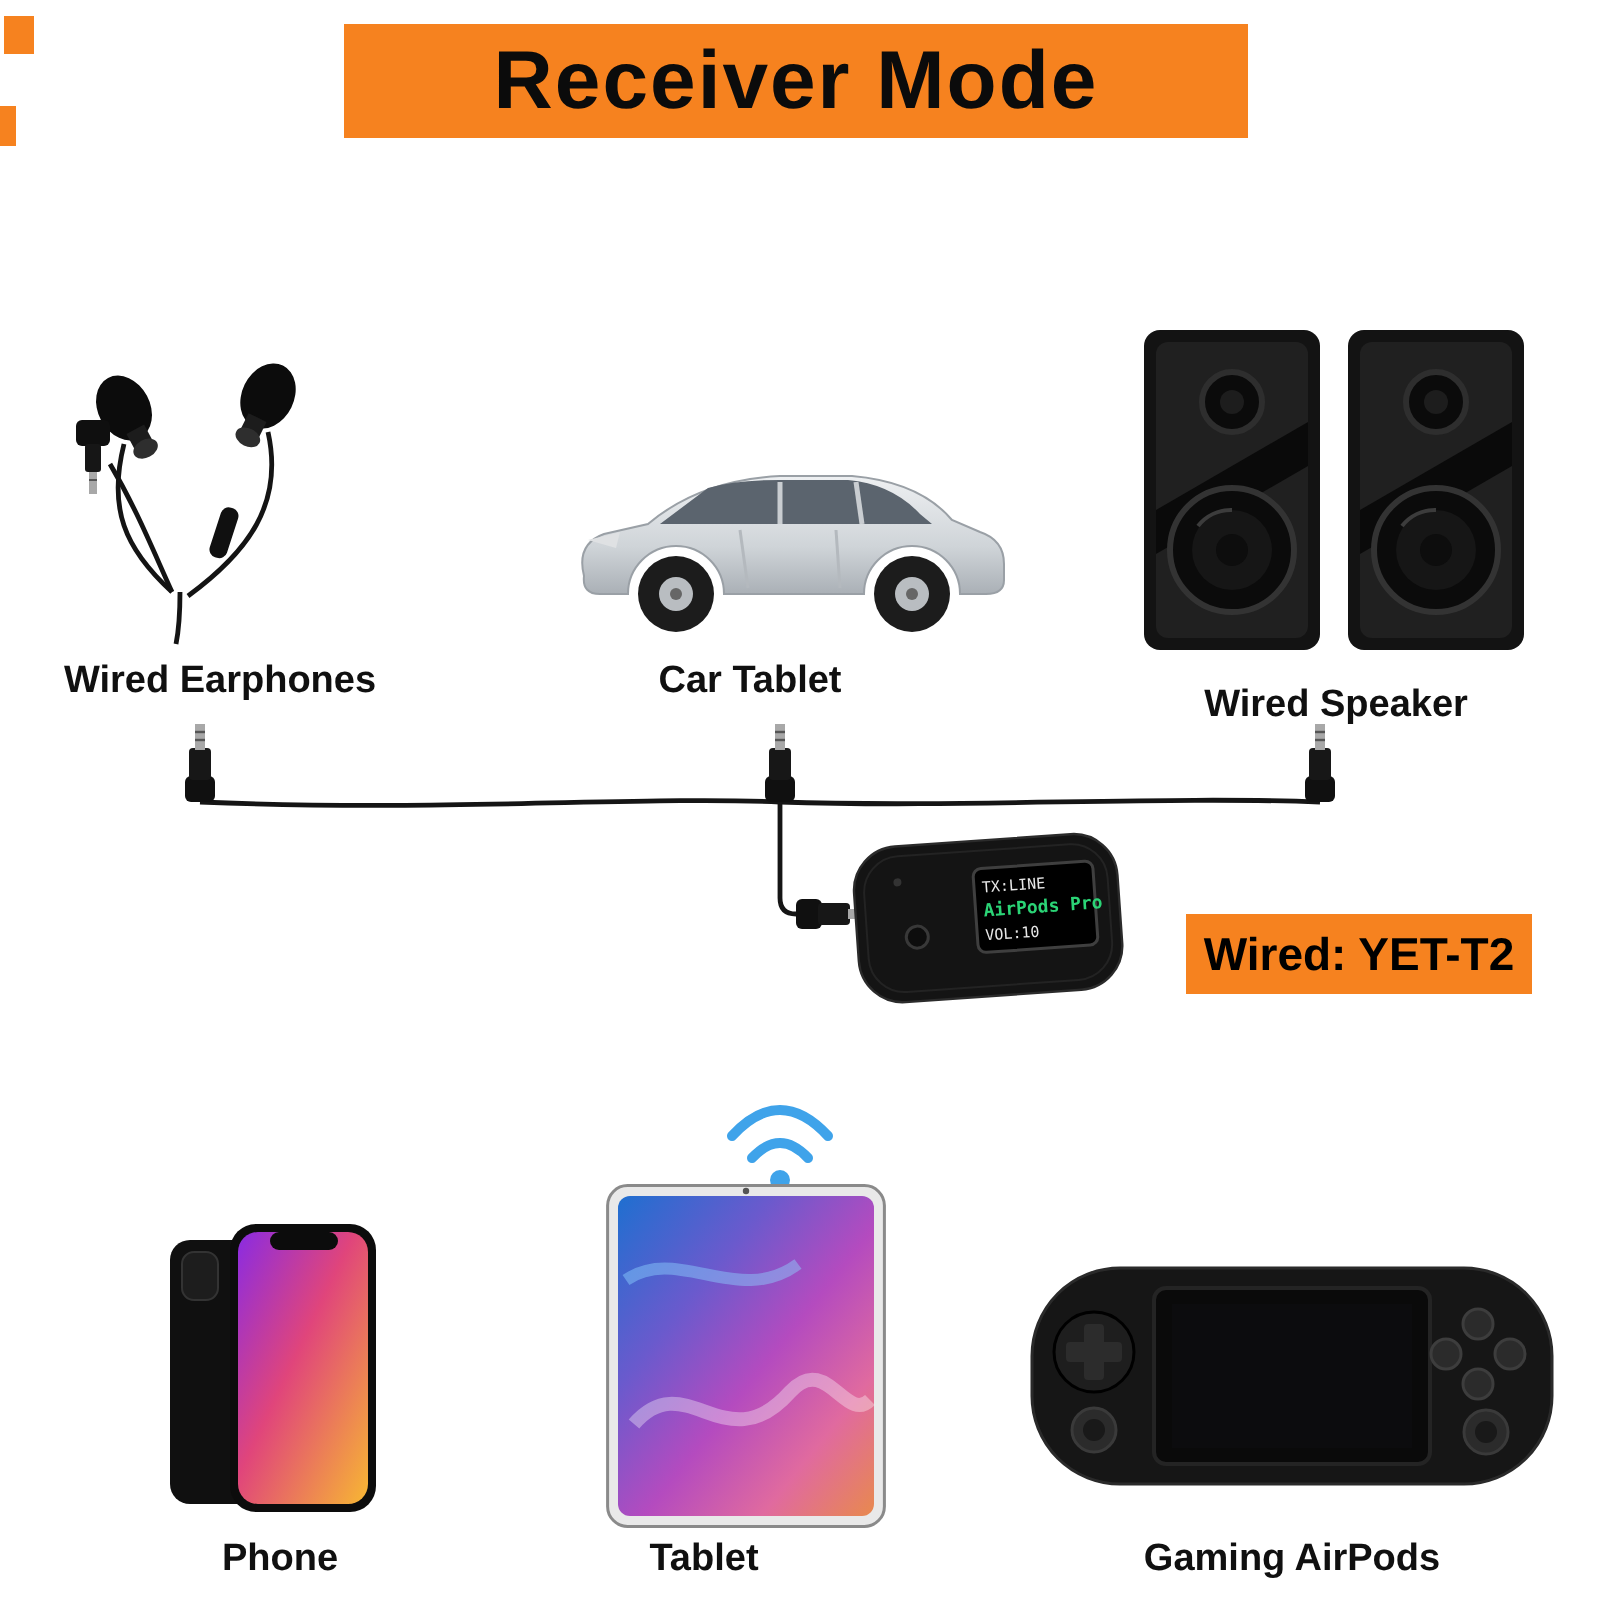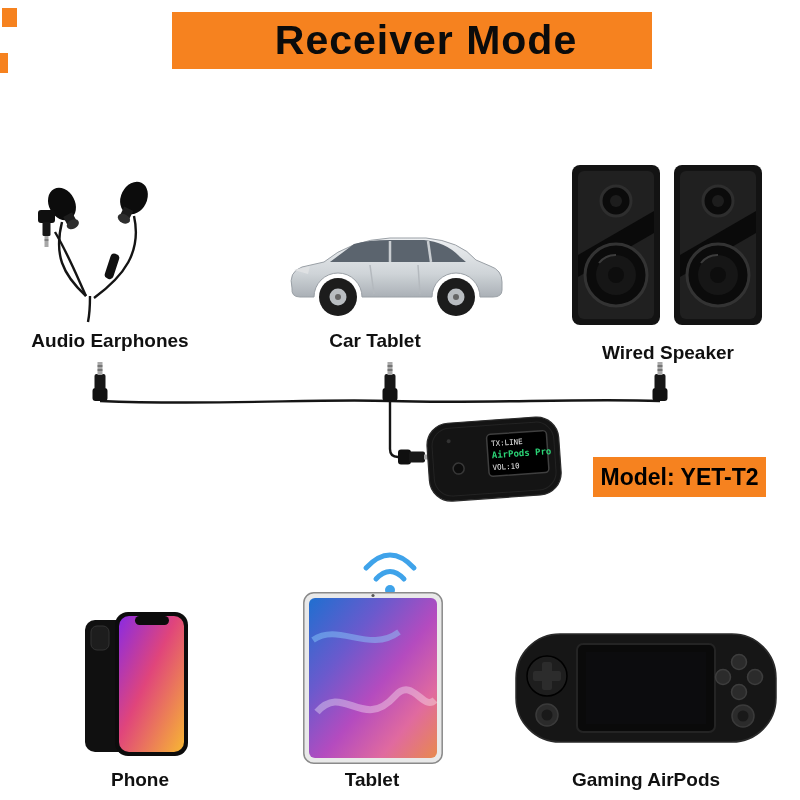--- a/index.html
+++ b/index.html
@@ -4,21 +4,21 @@
 <style>
   html,body{margin:0;padding:0;background:#fff;}
   .stage{
     position:relative;width:800px;height:800px;background:#ffffff;overflow:hidden;
     font-family:"Liberation Sans", sans-serif;color:#111;
   }
   .abs{position:absolute;}
   .banner{
     position:absolute;left:172px;top:12px;width:452px;height:57px;
     background:#f6821f;display:flex;align-items:center;justify-content:center;
-    font-size:41px;font-weight:bold;color:#0b0b0b;letter-spacing:1px;padding-left:28px;
+    font-size:41px;font-weight:bold;color:#0b0b0b;letter-spacing:1px;
   }
   .edge-mark{position:absolute;background:#f6821f;}
   .edge-mark.m1{left:2px;top:8px;width:15px;height:19px;}
   .edge-mark.m2{left:0;top:53px;width:8px;height:20px;}
   .caption{
     position:absolute;transform:translateX(-50%);white-space:nowrap;
     font-size:19px;font-weight:bold;color:#101010;
   }
   .model-label{
     position:absolute;left:593px;top:457px;width:173px;height:40px;
@@ -131,39 +131,39 @@
       <path d="M6,92 L82,48 L82,70 L6,114 Z" fill="#0a0a0a"></path>
       <circle cx="44" cy="38" r="15" fill="#0b0b0b" stroke="#2e2e2e" stroke-width="3"></circle>
       <circle cx="44" cy="38" r="6" fill="#1d1d1d"></circle>
       <circle cx="44" cy="112" r="31" fill="#0b0b0b" stroke="#333" stroke-width="3"></circle>
       <circle cx="44" cy="112" r="20" fill="#161616"></circle>
       <circle cx="44" cy="112" r="8" fill="#0d0d0d"></circle>
       <path d="M27,100 A21,21 0 0 1 44,92" stroke="#3c3c3c" stroke-width="2" fill="none"></path>
     </g>
   </svg>
 
-  <div class="caption" style="left:110px;top:330px">Audio Earphones</div>
+  <div class="caption" style="left:110px;top:330px">Wired Earphones</div>
   <div class="caption" style="left:375px;top:330px">Car Tablet</div>
   <div class="caption" style="left:668px;top:342px">Wired Speaker</div>
 
   <svg class="abs" style="left:420px;top:408px" width="150" height="100" viewBox="0 0 150 100">
     <g transform="rotate(-4 75 50)">
       <rect x="8" y="12" width="132" height="78" rx="22" fill="#141414" stroke="#2b2b2b" stroke-width="1.2"></rect>
       <rect x="13" y="17" width="122" height="68" rx="18" fill="none" stroke="#232323" stroke-width="1"></rect>
       <rect x="68" y="26" width="60" height="42" rx="4" fill="#000" stroke="#3f3f3f" stroke-width="1.5"></rect>
       <text x="72" y="38" font-size="7.5" fill="#e8e8e8" font-family="DejaVu Sans Mono, monospace">TX:LINE</text>
       <text x="72" y="50" font-size="9" font-weight="bold" fill="#2bd476" font-family="DejaVu Sans Mono, monospace">AirPods Pro</text>
       <text x="72" y="62" font-size="7.5" fill="#e8e8e8" font-family="DejaVu Sans Mono, monospace">VOL:10</text>
       <circle cx="38" cy="58" r="5.5" fill="#0d0d0d" stroke="#383838" stroke-width="1.5"></circle>
       <circle cx="30" cy="30" r="2" fill="#333"></circle>
     </g>
   </svg>
 
   <div class="model-label">
-    <span>Model: YET-T2</span>
+    <span>Wired: YET-T2</span>
   </div>
 
   <svg class="abs" style="left:353px;top:538px" width="74" height="62" viewBox="0 0 74 62">
     <g stroke="#3fa3ea" stroke-width="5" fill="none" stroke-linecap="round">
       <path d="M23,41 Q37,26 51,41"></path>
       <path d="M13,30 Q37,4 61,30"></path>
     </g>
     <circle cx="37" cy="52" r="5" fill="#3fa3ea"></circle>
   </svg>
 
@@ -218,16 +218,16 @@
       <circle cx="224" cy="44" r="7.5" fill="#2b2b2b" stroke="#3d3d3d" stroke-width="1.5"></circle>
       <circle cx="240" cy="59" r="7.5" fill="#2b2b2b" stroke="#3d3d3d" stroke-width="1.5"></circle>
       <circle cx="224" cy="74" r="7.5" fill="#2b2b2b" stroke="#3d3d3d" stroke-width="1.5"></circle>
       <circle cx="208" cy="59" r="7.5" fill="#2b2b2b" stroke="#3d3d3d" stroke-width="1.5"></circle>
     </g>
     <circle cx="228" cy="98" r="11" fill="#2b2b2b" stroke="#3a3a3a" stroke-width="1.5"></circle>
     <circle cx="228" cy="98" r="5.5" fill="#191919"></circle>
   </svg>
 
   <div class="caption" style="left:140px;top:769px">Phone</div>
-  <div class="caption" style="left:372px;top:769px">Tablet</div>
+  <div class="caption" style="left:352px;top:769px">Tablet</div>
   <div class="caption" style="left:646px;top:769px">Gaming AirPods</div>
 
 </div>
 
 </body></html>

